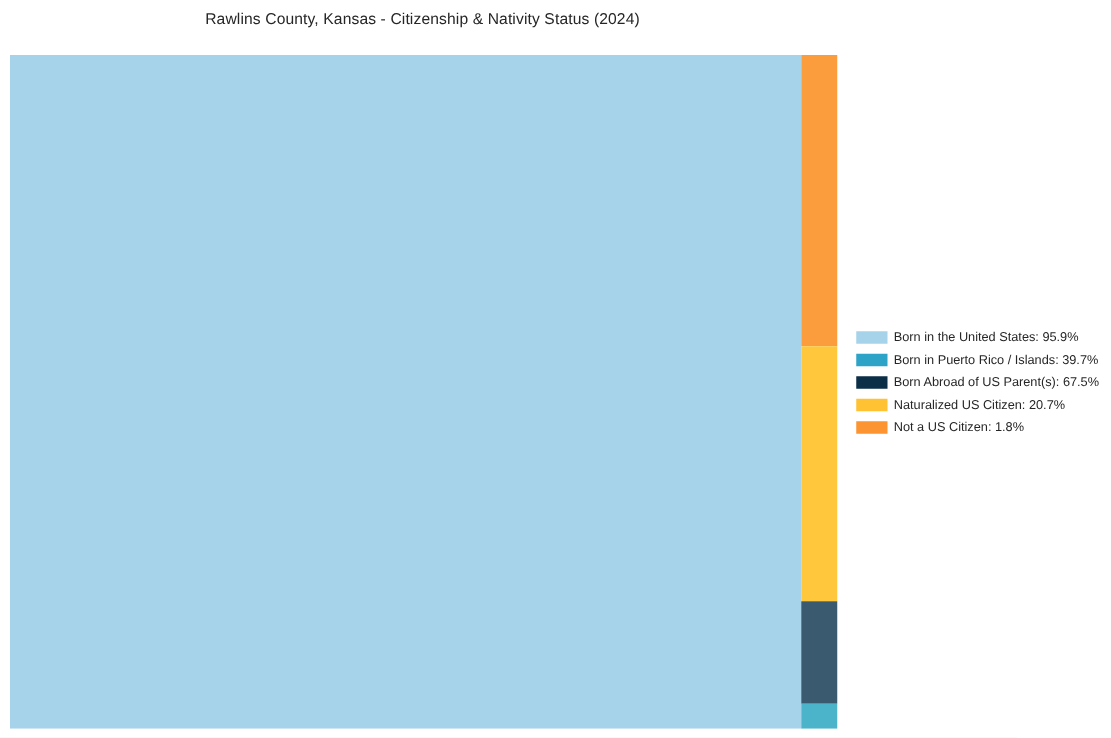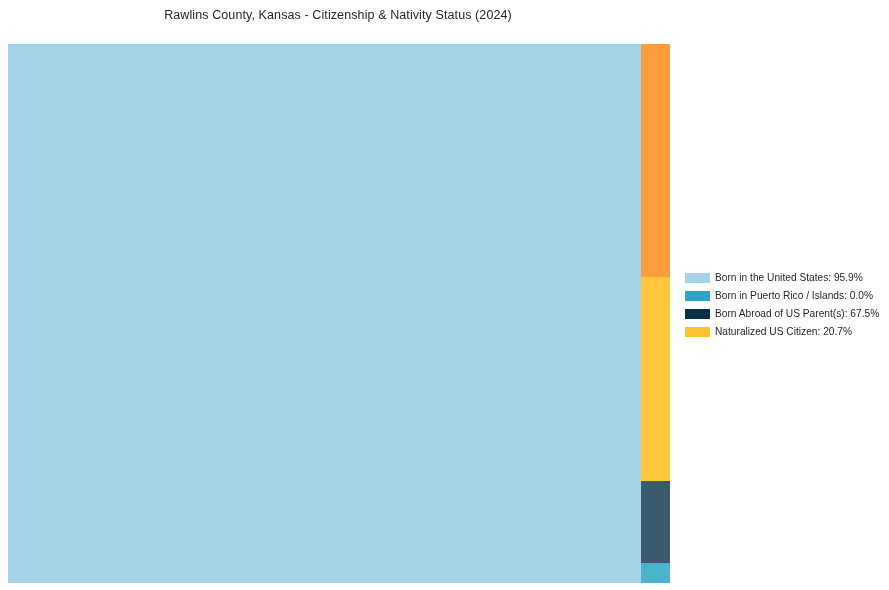--- a/index.html
+++ b/index.html
@@ -50,21 +50,21 @@
   #legend {
     position: absolute;
     left: 685px;
     top: 265px;
     width: 200px;
   }
   .legend-row {
     position: relative;
     height: 18px;
     display: flex;
-    align-items: flex-end;
+    align-items: flex-start;
   }
   .legend-swatch {
     width: 25px;
     height: 10px;
     flex: 0 0 25px;
     margin-right: 5px;
   }
   .legend-label {
     font-size: 10.2px;
     color: #262626;
@@ -87,25 +87,29 @@
     <div class="tile" title="Born in Puerto Rico / Islands: 0%" style="left: 633px; top: 519px; width: 29px; height: 20px; background: rgb(76, 180, 202);"></div>
   </div>
 
   <div id="legend">
     <div class="legend-row">
       <span class="legend-swatch" style="background: rgb(166, 211, 234);"></span>
       <span class="legend-label">Born in the United States: 95.9%</span>
     </div>
     <div class="legend-row">
       <span class="legend-swatch" style="background: rgb(45, 163, 199);"></span>
-      <span class="legend-label">Born in Puerto Rico / Islands: 0.0%</span>
+      <span class="legend-label">Born in Puerto Rico / Islands: 39.7%</span>
     </div>
     <div class="legend-row">
       <span class="legend-swatch" style="background: rgb(11, 47, 71);"></span>
       <span class="legend-label">Born Abroad of US Parent(s): 67.5%</span>
     </div>
     <div class="legend-row">
       <span class="legend-swatch" style="background: rgb(255, 194, 51);"></span>
       <span class="legend-label">Naturalized US Citizen: 20.7%</span>
     </div>
+    <div class="legend-row">
+      <span class="legend-swatch" style="background: rgb(251, 148, 49);"></span>
+      <span class="legend-label">Not a US Citizen: 1.8%</span>
+    </div>
   </div>
 
 </div>
 
 </body></html>

